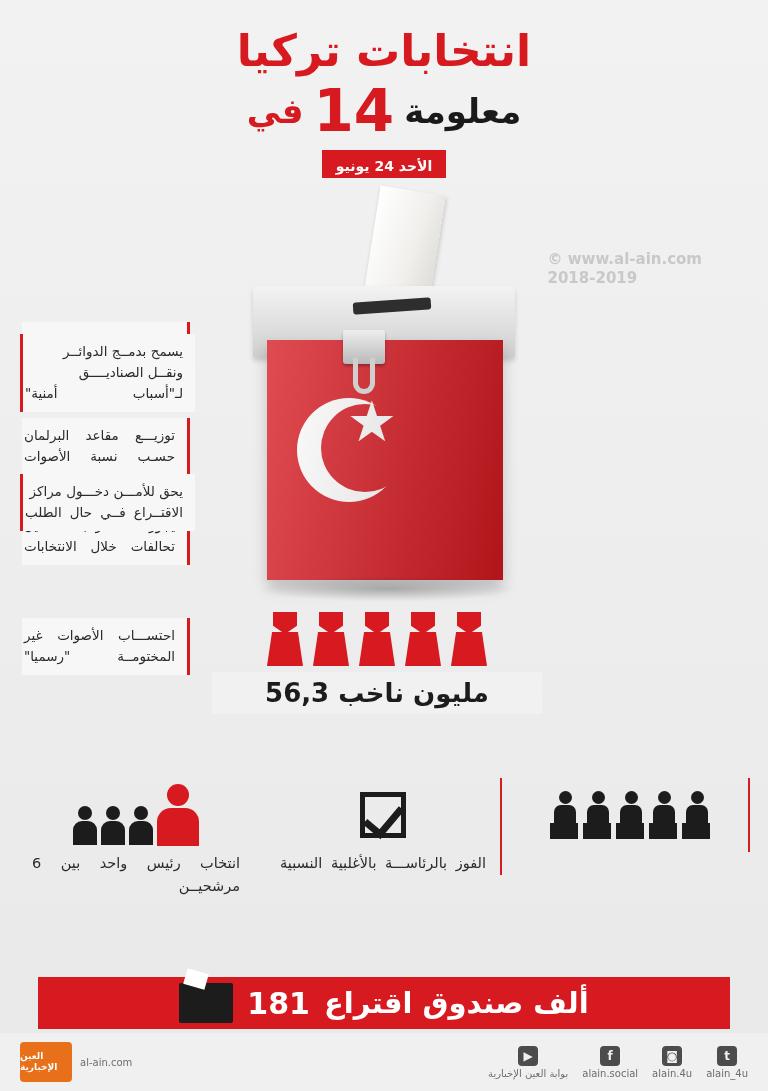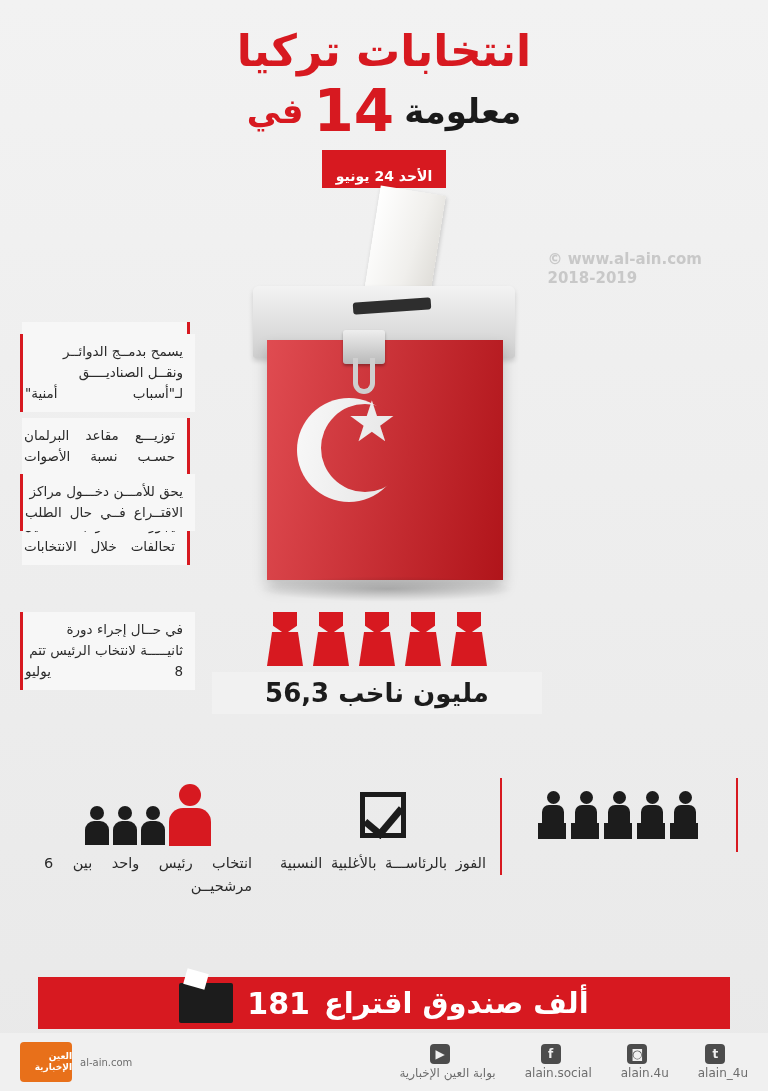--- a/index.html
+++ b/index.html
@@ -53,21 +53,21 @@
     font-size: 34px;
     font-weight: bold;
     color: #1a1a1a;
   }
   .date-badge {
     display: inline-block;
     margin: 10px auto 0;
     background: #d71920;
     color: #ffffff;
     font-size: 14px;
-    padding: 18px 14px 4px;
+    padding: 8px 14px 4px;
     font-weight: bold;
   }
 
   
   .watermark {
     position: absolute;
     top: 250px;
     right: 66px;
     color: #c8c8c8;
     font-size: 15px;
@@ -248,21 +248,21 @@
 
   
   .stats {
     position: absolute;
     top: 778px;
     left: 0; right: 0;
     display: flex;
     flex-direction: row-reverse;
     justify-content: center;
     align-items: flex-start;
-    gap: 0;
+    gap: 12px;
     direction: rtl;
   }
   .stat {
     width: 236px;
     text-align: center;
     padding: 0 10px;
   }
   .stat + .stat { border-right: 2px solid #d71920; }
   .stat-ico { height: 74px; display: flex; align-items: center; justify-content: center; }
   .stat-big {
@@ -377,38 +377,38 @@
   .soc .ic {
     width: 20px; height: 20px;
     background: #4c4c4c;
     border-radius: 4px;
     color: #f0f0f0;
     font-size: 12px;
     line-height: 20px;
     text-align: center;
     font-weight: bold;
   }
-  .soc .nm { font-size: 12px; color: #6d6d6d; margin-left: 15px; }
+  .soc .nm { font-size: 10px; color: #6d6d6d; }
   .brand {
     display: flex;
     align-items: center;
     gap: 8px;
     direction: rtl;
   }
   .brand-url { font-size: 10px; color: #6d6d6d; }
   .brand-logo {
     width: 52px; height: 40px;
     background: #e8701a;
     border-radius: 4px;
     color: #fff;
     font-size: 9px;
     font-weight: bold;
     display: flex;
     flex-direction: column;
-    align-items: flex-start;
+    align-items: flex-end;
     justify-content: center;
     line-height: 1.2;
   }
 </style>
 </head>
 <body>
 
 <div id="page">
 
   <div class="header">
@@ -439,21 +439,20 @@
     <div class="box-floor"></div>
   </div>
 
   <div class="card right-col" id="card-r1">انتخابات رئاسية وتشريعية مبكرة</div>
   <div class="card right-col" id="card-r2">توزيـــع مقاعد البرلمان حسـب نسبة الأصوات</div>
   <div class="card right-col" id="card-r3">يجوز للأحــزاب تشكيل تحالفات خلال الانتخابات</div>
   <div class="card right-col" id="card-r4">احتســـاب الأصوات غير المختومــة "رسميا"</div>
 
   <div class="card left-col" id="card-l1">يسمح بدمــج الدوائــر ونقــل الصناديــــق لـ"أسباب أمنية"</div>
   <div class="card left-col" id="card-l2">يحق للأمـــن دخـــول مراكز الاقتــراع فــي حال الطلب</div>
-  <div class="card left-col" id="card-l3">في حــال إجراء دورة ثانيـــــة لانتخاب الرئيس تتم 8 يوليو</div>
 
   <div class="voters">
     <div class="voter-icons">
       <div class="v-person"></div>
       <div class="v-person"></div>
       <div class="v-person"></div>
       <div class="v-person"></div>
       <div class="v-person"></div>
     </div>
     <div class="voters-label">

